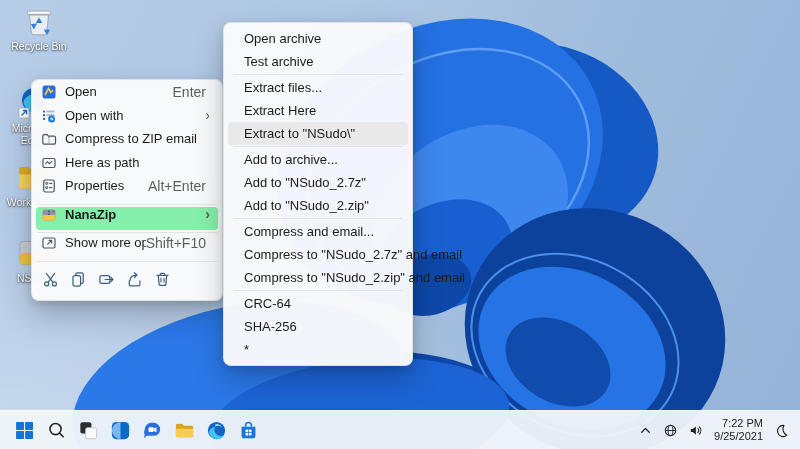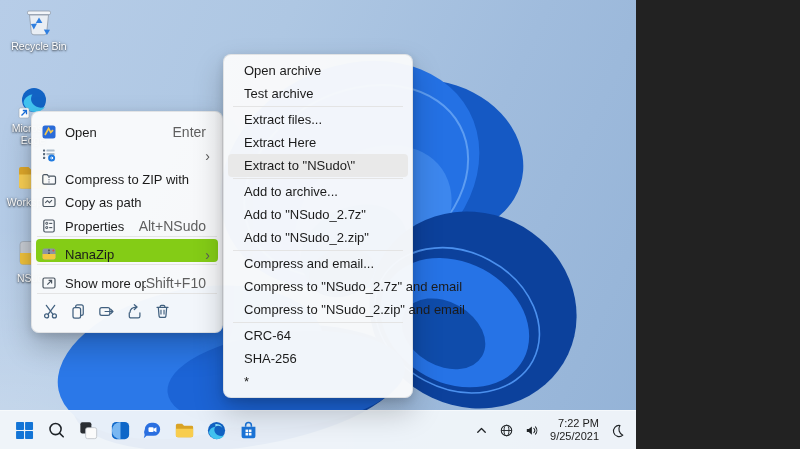--- a/index.html
+++ b/index.html
@@ -1,40 +1,40 @@
 <!DOCTYPE html>
 <html><head>
 <meta charset="utf-8">
 <style>
   html,body{margin:0;padding:0;background:#222;}
-  .stage{position:relative;width:636px;height:449px;overflow:hidden;
+  .stage{position:relative;width:800px;height:449px;overflow:hidden;
          font-family:"Liberation Sans","DejaVu Sans",sans-serif;
          -webkit-font-smoothing:antialiased;}
   
   .wallpaper{position:absolute;inset:0;z-index:0;
     background:
       radial-gradient(120% 90% at 0% 100%, rgba(255,255,255,.30) 0%, rgba(255,255,255,0) 55%),
       linear-gradient(115deg,#b7cde8 0%,#aec7e3 35%,#a0bcdd 65%,#94b3d7 100%);}
   .bloom{position:absolute;inset:0;width:100%;height:100%;}
   
   .desktop-icon{position:absolute;width:62px;display:flex;flex-direction:column;
     align-items:center;gap:2px;z-index:1;cursor:default;}
   .di-glyph{width:34px;height:34px;}
   .di-glyph svg{width:100%;height:100%;display:block;}
   .di-label{font-size:10.5px;line-height:12px;color:#fff;text-align:center;
     text-shadow:0 1px 2px rgba(0,0,0,.65),0 0 3px rgba(0,0,0,.4);max-width:62px;}
   
   .menu{position:absolute;background:rgba(249,250,251,.97);border:1px solid rgba(0,0,0,.09);
     border-radius:8px;box-shadow:0 14px 30px rgba(0,0,0,.22),0 3px 8px rgba(0,0,0,.13);
-    padding:4px 0;box-sizing:border-box;margin-top:32px;}
+    padding:4px 0;box-sizing:border-box;}
   #context-menu{left:31px;top:79px;width:192px;z-index:4;}
   #nanazip-submenu{left:223px;top:22px;width:190px;z-index:5;}
-  .mi{display:flex;align-items:flex-end;height:23.5px;margin:0 4px;padding:0 6px 0 5px;
+  .mi{display:flex;align-items:flex-start;height:23.5px;margin:0 4px;padding:0 6px 0 5px;
     border-radius:4px;font-size:13px;color:#1b1b1b;cursor:default;}
-  .mi.hl{background:#84cc16;}
+  .mi.hl{background:#86efac;font-weight:bold;}
   .mi-icon{width:16px;height:16px;margin-right:8px;flex:0 0 16px;}
   .mi-icon svg{width:100%;height:100%;display:block;}
   .mi-label{flex:1;white-space:nowrap;overflow:hidden;}
   .mi-sc{font-size:14px;color:#5f5f5f;margin-left:auto;padding-right:6px;}
   .mi-chev{margin-left:auto;color:#5a5a5a;font-size:14px;line-height:1;padding-right:2px;}
   .sep{height:1px;background:#e4e4e4;margin:2px 5px;}
   .smi{display:flex;align-items:center;height:23px;margin:0 4px;padding:0 10px 0 16px;
     border-radius:4px;font-size:13px;color:#1b1b1b;white-space:nowrap;cursor:default;}
   .smi.hl{background:#e9e9e9;}
   .ssep{height:1px;background:#e4e4e4;margin:1px 9px;}
@@ -147,52 +147,53 @@
           <svg viewBox="0 0 16 16" xmlns="http://www.w3.org/2000/svg" width="100%" height="100%" fill="none">
             <rect x="2" y="2.4" width="2.1" height="2.1" rx=".5" fill="#5a6b7d"></rect>
             <rect x="2" y="6.1" width="2.1" height="2.1" rx=".5" fill="#5a6b7d"></rect>
             <rect x="2" y="9.8" width="2.1" height="2.1" rx=".5" fill="#5a6b7d"></rect>
             <rect x="5.4" y="2.4" width="8.2" height="2.1" rx=".6" fill="#aebdcb"></rect>
             <rect x="5.4" y="6.1" width="8.2" height="2.1" rx=".6" fill="#aebdcb"></rect>
             <circle cx="10.6" cy="11" r="3.5" fill="#1f7ae0"></circle>
             <path d="M9.2 11 h2.7 M10.7 9.7 l1.4 1.3 -1.4 1.3" stroke="#fff" stroke-width="1"></path>
           </svg>
         </span>
+        <span class="mi-label">Open with</span>
         <span class="mi-chev">›</span>
       </div>
       <div class="mi">
         <span class="mi-icon">
           <svg viewBox="0 0 16 16" xmlns="http://www.w3.org/2000/svg" width="100%" height="100%" fill="none">
             <path d="M1.8 5 a1.3 1.3 0 0 1 1.3-1.3 h3 l1.4 1.5 h5.7 a1.3 1.3 0 0 1 1.3 1.3 v5.3 a1.3 1.3 0 0 1 -1.3 1.3 h-10.1 a1.3 1.3 0 0 1 -1.3-1.3z" stroke="#4a5560" stroke-width="1.2"></path>
             <path d="M8 6 v1 M8 8.2 v1 M8 10.4 v1" stroke="#4a5560" stroke-width="1.1"></path>
           </svg>
         </span>
-        <span class="mi-label">Compress to ZIP with</span>
+        <span class="mi-label">Compress to ZIP email</span>
       </div>
       <div class="mi">
         <span class="mi-icon">
           <svg viewBox="0 0 16 16" xmlns="http://www.w3.org/2000/svg" width="100%" height="100%" fill="none">
             <rect x="2" y="3.5" width="12" height="9" rx="1.5" stroke="#4a5560" stroke-width="1.2"></rect>
             <path d="M4.3 8.8 l2.1-2.1 2 2 2.6-2.6" stroke="#4a5560" stroke-width="1.1"></path>
           </svg>
         </span>
-        <span class="mi-label">Copy as path</span>
+        <span class="mi-label">Here as path</span>
       </div>
       <div class="mi">
         <span class="mi-icon">
           <svg viewBox="0 0 16 16" xmlns="http://www.w3.org/2000/svg" width="100%" height="100%" fill="none">
             <rect x="2.8" y="2" width="10.4" height="12" rx="1.5" stroke="#4a5560" stroke-width="1.2"></rect>
             <rect x="4.8" y="4.4" width="1.9" height="1.9" rx=".4" stroke="#4a5560" stroke-width="1"></rect>
             <path d="M8.2 5.4 h3.1" stroke="#4a5560" stroke-width="1.1"></path>
             <rect x="4.8" y="8.6" width="1.9" height="1.9" rx=".4" stroke="#4a5560" stroke-width="1"></rect>
             <path d="M8.2 9.6 h3.1" stroke="#4a5560" stroke-width="1.1"></path>
           </svg>
         </span>
         <span class="mi-label">Properties</span>
-        <span class="mi-sc">Alt+NSudo</span>
+        <span class="mi-sc">Alt+Enter</span>
       </div>
       <div class="sep"></div>
       <div class="mi hl">
         <span class="mi-icon">
           <svg viewBox="0 0 16 16" xmlns="http://www.w3.org/2000/svg" width="100%" height="100%" fill="none">
             <rect x="1.5" y="2.5" width="13" height="11" rx="2" fill="#8a94a4"></rect>
             <path d="M1.5 8 h13 v3.5 a2 2 0 0 1 -2 2 h-9 a2 2 0 0 1 -2-2z" fill="#f3c73e"></path>
             <path d="M8 3.4 v1.8 M8 6.4 v1.6" stroke="#3c434e" stroke-width="1.4"></path>
             <circle cx="12.4" cy="4.6" r="1" fill="#e04f3f"></circle>
           </svg>

